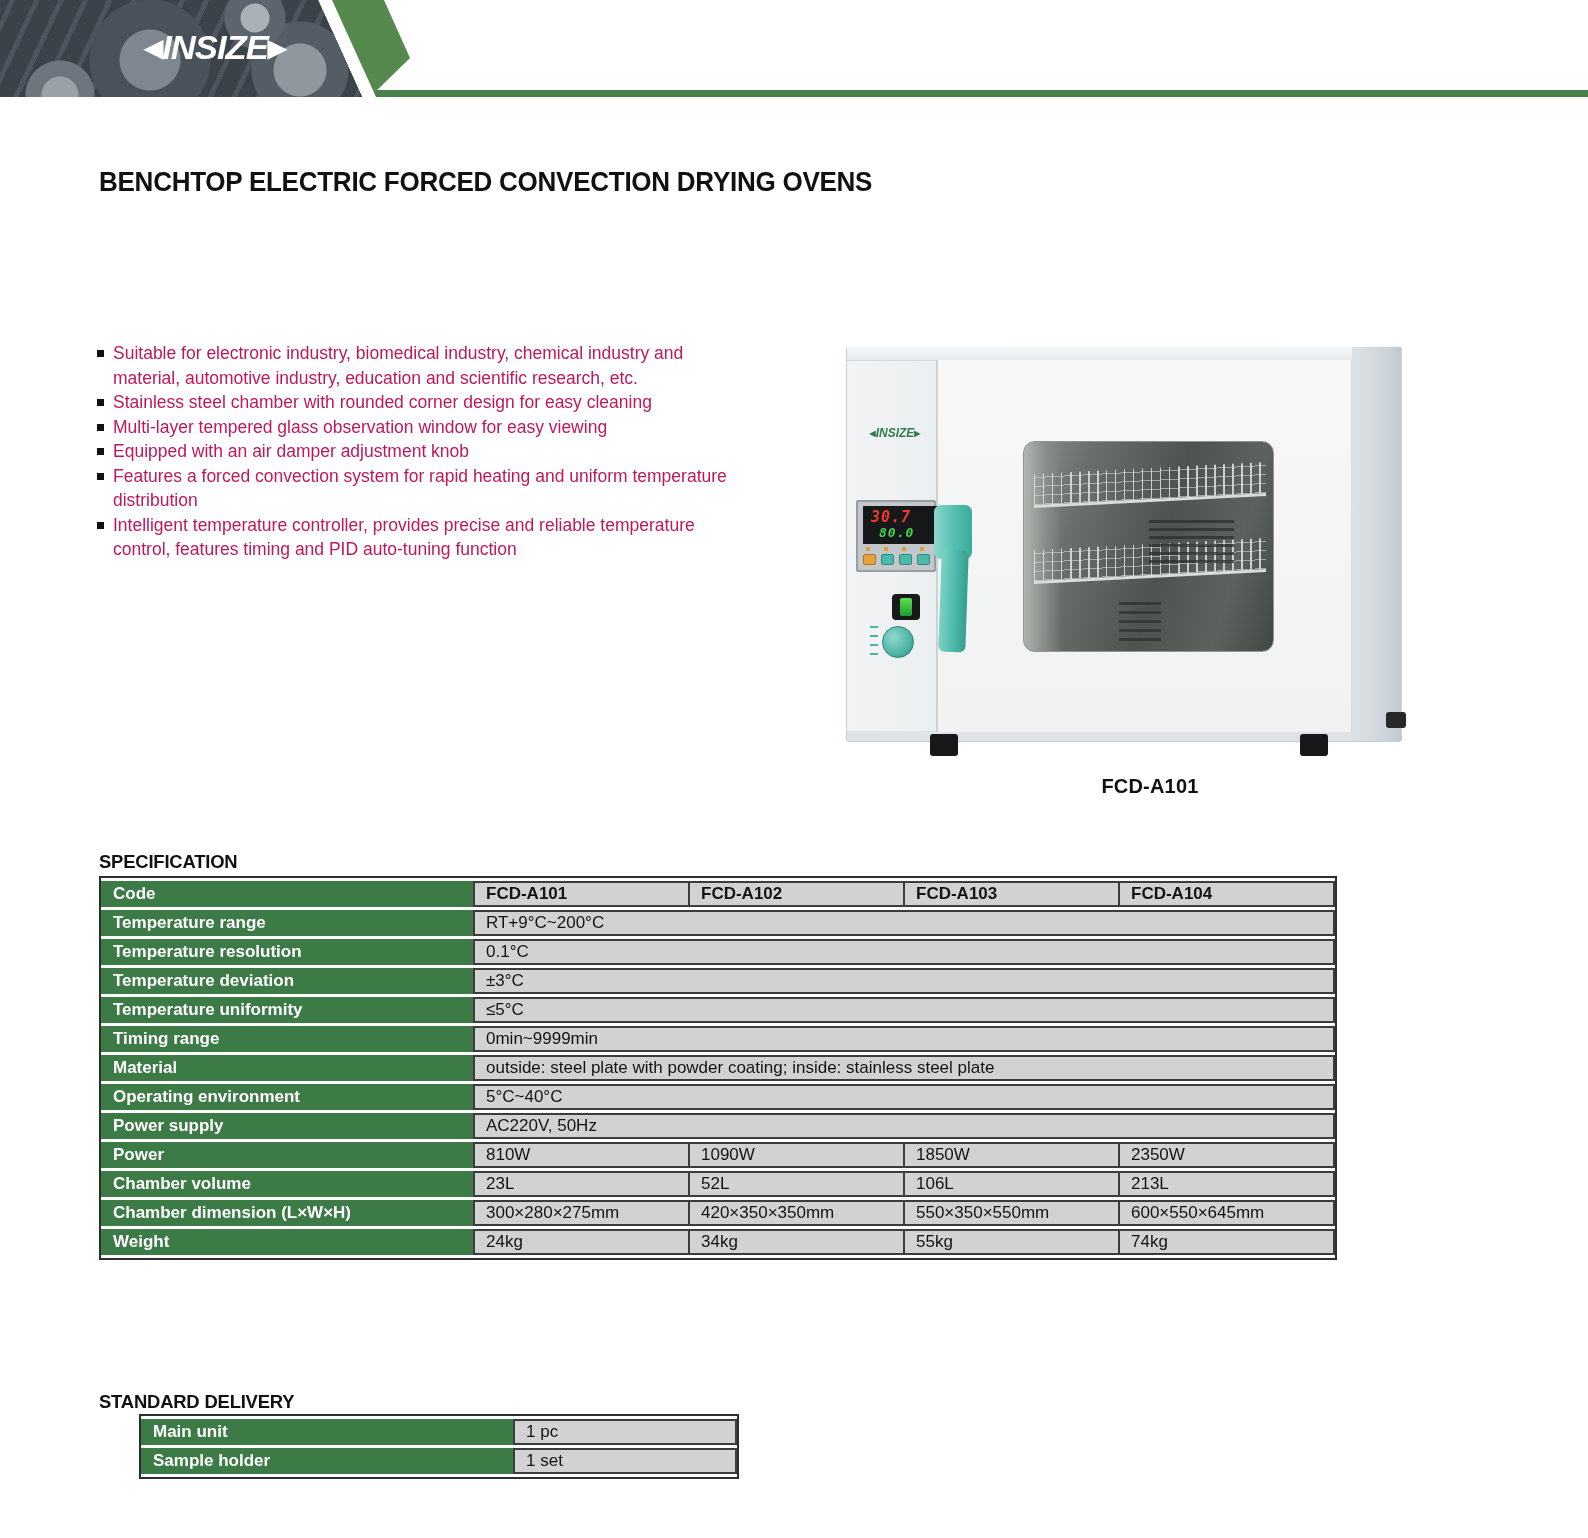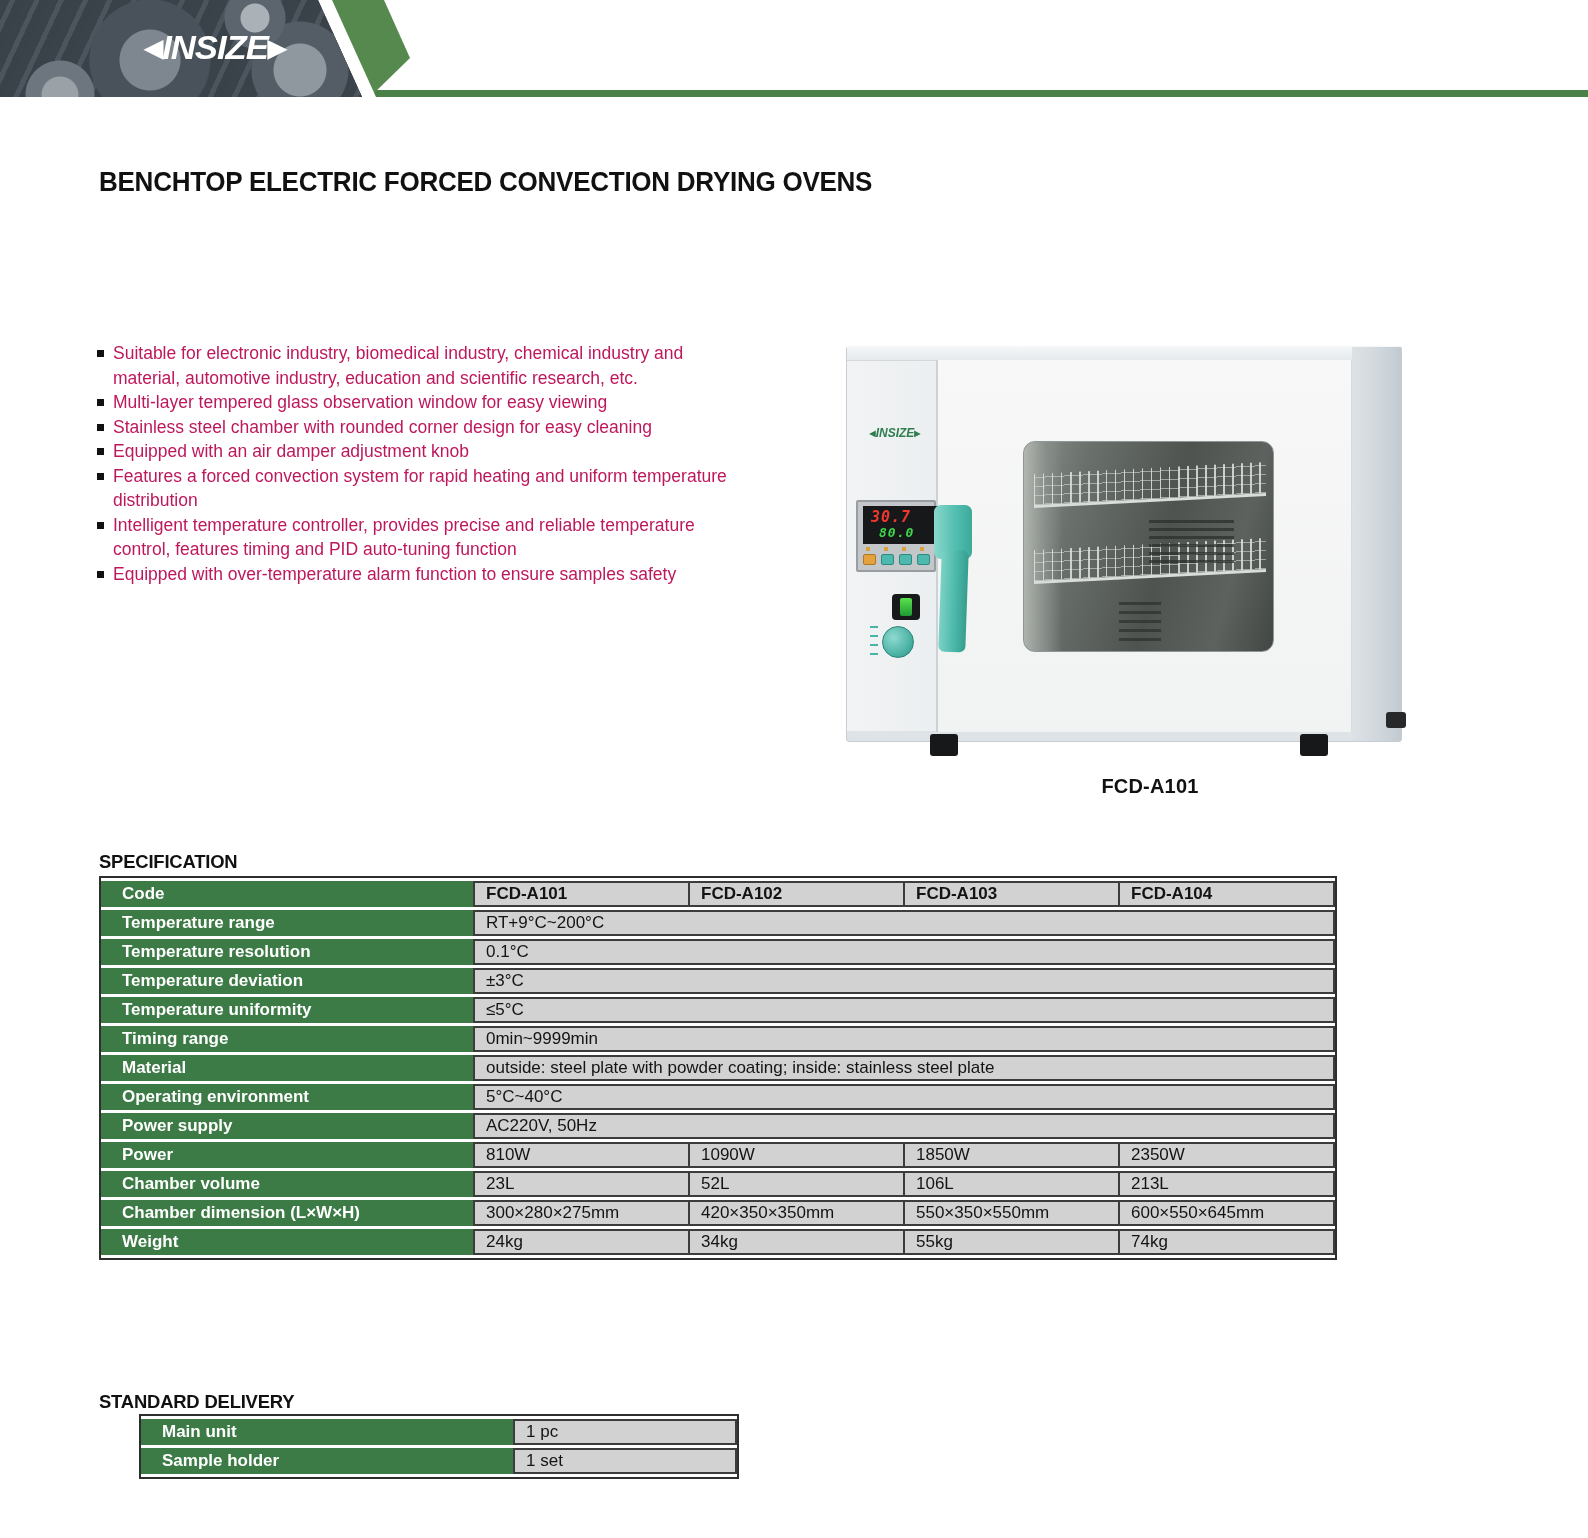--- a/index.html
+++ b/index.html
@@ -100,21 +100,21 @@
   
   .section-heading { position:absolute; font-size:19px; font-weight:bold; letter-spacing:-0.2px;
     transform:scaleX(0.97); transform-origin:left center; white-space:nowrap; }
   #spec-heading { left:99px; top:851px; }
   #delivery-heading { left:99px; top:1391px; }
   .tbl-wrap { position:absolute; border:2px solid #2e2e2e; background:#fff; }
   #spec-wrap { left:99px; top:876px; }
   #delivery-wrap { left:99px; top:1414px;margin-left:40px; }
   table { border-collapse:separate; border-spacing:0 3px; }
   td { font-size:17px; height:26px; vertical-align:middle; white-space:nowrap; }
-  td.lbl { background:#3d7b46; color:#fff; font-weight:bold; padding-left:21px;
+  td.lbl { background:#3d7b46; color:#fff; font-weight:bold; padding-left:12px;
     border-right:2px solid #3c3c3c; }
   td.val { background:#d2d2d2; color:#141414; padding-left:11px;
     border:2px solid #3c3c3c; border-left:0; }
   td.val.bold { font-weight:bold; }
   #spec-table col.c0 { width:374px; }
   #spec-table col.cv { width:215px; }
   #delivery-table col.c0 { width:374px; }
   #delivery-table col.cv { width:222px; }
 </style>
 </head>
@@ -125,26 +125,25 @@
   <div class="chevron"></div>
   <div class="white-sliver"></div>
   <div class="header-photo"></div>
   <div class="brand-logo"><span class="arr">◀</span><span>INSIZE</span><span class="arr">▶</span></div>
 </div>
 
 <h1 class="page-title">BENCHTOP ELECTRIC FORCED CONVECTION DRYING OVENS</h1>
 
 <ul class="features" id="features-list">
     <li>Suitable for electronic industry, biomedical industry, chemical industry and material, automotive industry, education and scientific research, etc.</li>
+    <li>Stainless steel chamber with rounded corner design for easy cleaning</li>
     <li>Multi-layer tempered glass observation window for easy viewing</li>
-    <li>Stainless steel chamber with rounded corner design for easy cleaning</li>
     <li>Equipped with an air damper adjustment knob</li>
     <li>Features a forced convection system for rapid heating and uniform temperature distribution</li>
     <li>Intelligent temperature controller, provides precise and reliable temperature control, features timing and PID auto-tuning function</li>
-    <li>Equipped with over-temperature alarm function to ensure samples safety</li>
   </ul>
 
 <div class="product">
   <div class="cabinet"></div>
   <div class="cab-top"></div>
   <div class="cab-right"></div>
   <div class="door"></div>
   <div class="panel"></div>
   <div class="oven-logo"><span class="arr">◀</span><span>INSIZE</span><span class="arr">▶</span></div>
   <div class="controller">

